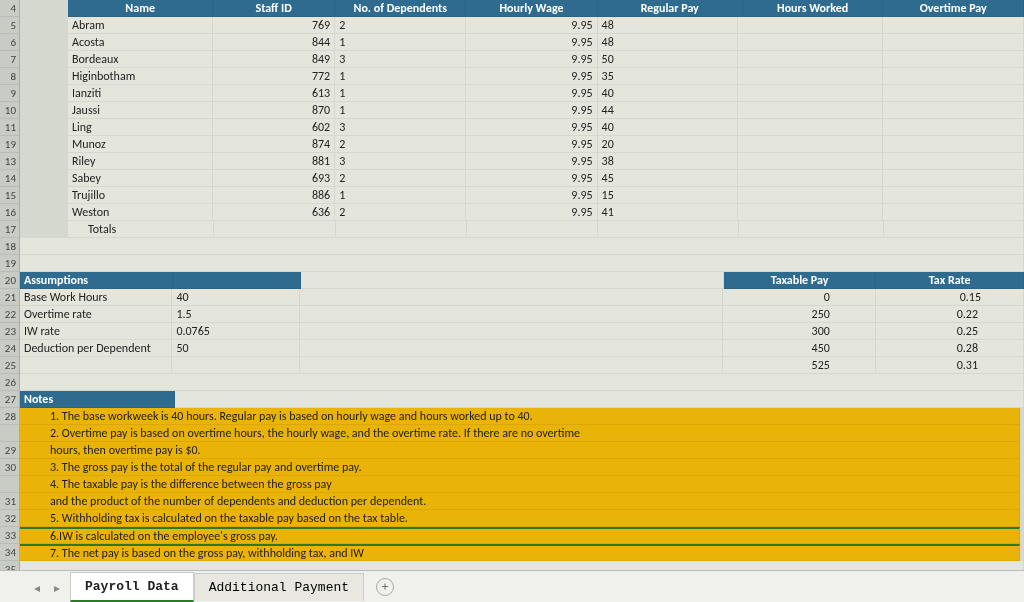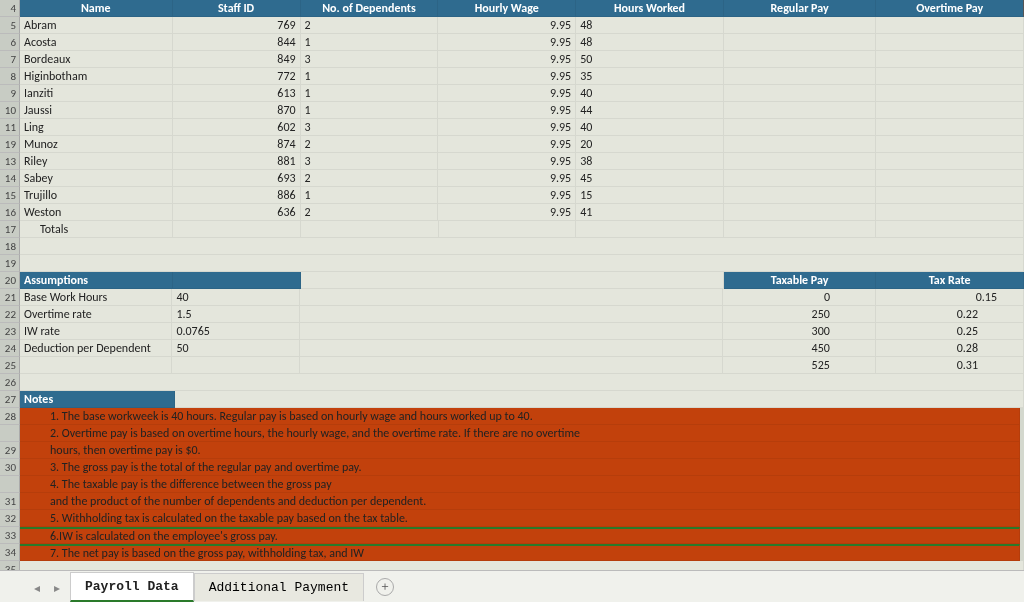--- a/index.html
+++ b/index.html
@@ -38,41 +38,41 @@
   .cell {
     border-right: 1px solid rgba(0,0,0,0.06);
     border-bottom: 1px solid rgba(0,0,0,0.06);
     padding: 0 4px;
     display: flex;
     align-items: center;
     overflow: hidden;
     white-space: nowrap;
     background: #e4e6dc;
   }
-  .c-name   { width: 155px; }
+  .c-name   { width: 155px; margin-left: 48px; }
   .c-staff  { width: 130px; justify-content: flex-end; }
   .c-dep    { width: 140px; }
   .c-wage   { width: 140px; justify-content: flex-end; }
   .c-hours  { width: 150px; }
   .c-reg    { width: 155px; justify-content: center; }
   .c-ot     { width: 150px; justify-content: center; }
 
   .c-asm-a  { width: 155px; }
   .c-asm-b  { width: 130px; }
   .c-asm-fill { width: 430px; }
 
   .c-tax-a  { width: 155px; justify-content: center;}
   .c-tax-b  { width: 150px; justify-content: center;}
 
   .header-fill {
     background: #2f6b8f;
     color: #fff;
     font-weight: 600;
   }
-  .notes-cell { width: 1000px; background:#c2410c;padding-left:30px; }
+  .notes-cell { width: 1000px; background:#eab308;padding-left:30px; }
   .blank { background:#e4e6dc; flex:1; }
   .sel-border-top { border-top: 2px solid #2a7a2a; }
 
   .tabbar {
     position: absolute;
     left: 0; right: 0; bottom: 0;
     height: 32px;
     background: #f0f1ec;
     border-top: 1px solid #bbb;
     display: flex;
@@ -101,22 +101,22 @@
 <body>
 
 <div class="sheet">
 
   <div class="row">
     <div class="rownum">4</div>
     <div class="cell c-name header-fill" style="justify-content:center">Name</div>
     <div class="cell c-staff header-fill" style="justify-content:center">Staff ID</div>
     <div class="cell c-dep header-fill" style="justify-content:center">No. of Dependents</div>
     <div class="cell c-wage header-fill" style="justify-content:center">Hourly Wage</div>
+    <div class="cell c-reg header-fill">Regular Pay</div>
     <div class="cell c-hours header-fill" style="justify-content:center">Hours Worked</div>
-    <div class="cell c-reg header-fill">Regular Pay</div>
     <div class="cell c-ot header-fill" style="border-right:1px solid #555">Overtime Pay</div>
   </div>
 
   <div id="emp-rows">
       <div class="row">
         <div class="rownum">5</div>
         <div class="cell c-name">Abram</div>
         <div class="cell c-staff">769</div>
         <div class="cell c-dep">2</div>
         <div class="cell c-wage">9.95</div>
@@ -265,21 +265,21 @@
     <div class="cell c-tax-b header-fill">Tax Rate</div>
   </div>
 
   <div id="asm-rows">
       <div class="row">
         <div class="rownum">21</div>
         <div class="cell c-asm-a">Base Work Hours</div>
         <div class="cell c-asm-b">40</div>
         <div class="cell c-asm-fill"></div>
         <div class="cell c-tax-a" style="justify-content:flex-end;padding-right:45px">0</div>
-        <div class="cell c-tax-b" style="justify-content:flex-end;padding-right:26px">0.15</div>
+        <div class="cell c-tax-b" style="justify-content:flex-end;padding-right:42px">0.15</div>
       </div>
       <div class="row">
         <div class="rownum">22</div>
         <div class="cell c-asm-a">Overtime rate</div>
         <div class="cell c-asm-b">1.5</div>
         <div class="cell c-asm-fill"></div>
         <div class="cell c-tax-a" style="justify-content:flex-end;padding-right:45px">250</div>
         <div class="cell c-tax-b" style="justify-content:flex-end;padding-right:45px">0.22</div>
       </div>
       <div class="row">

